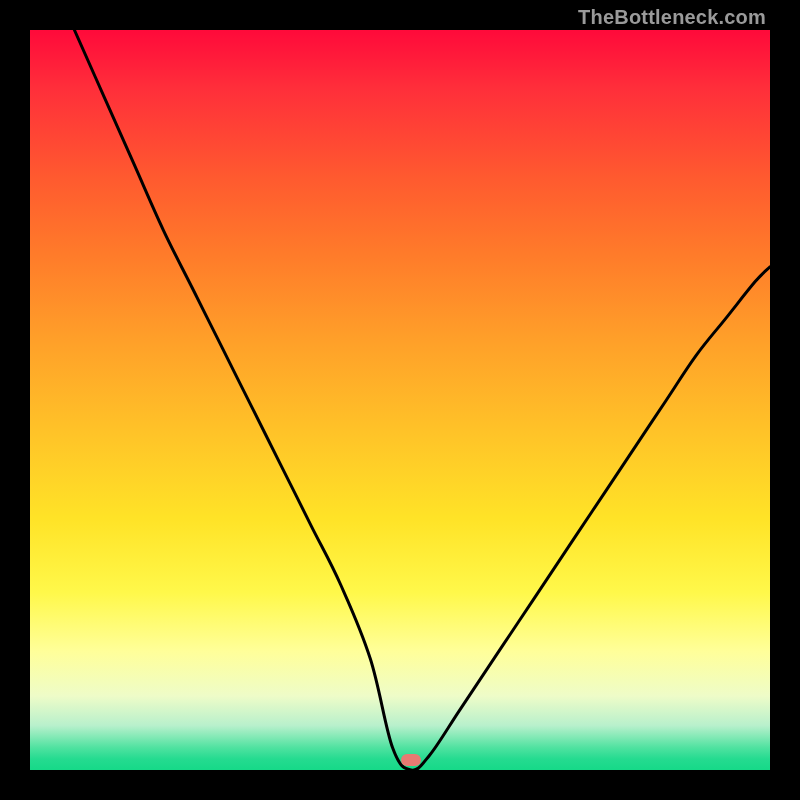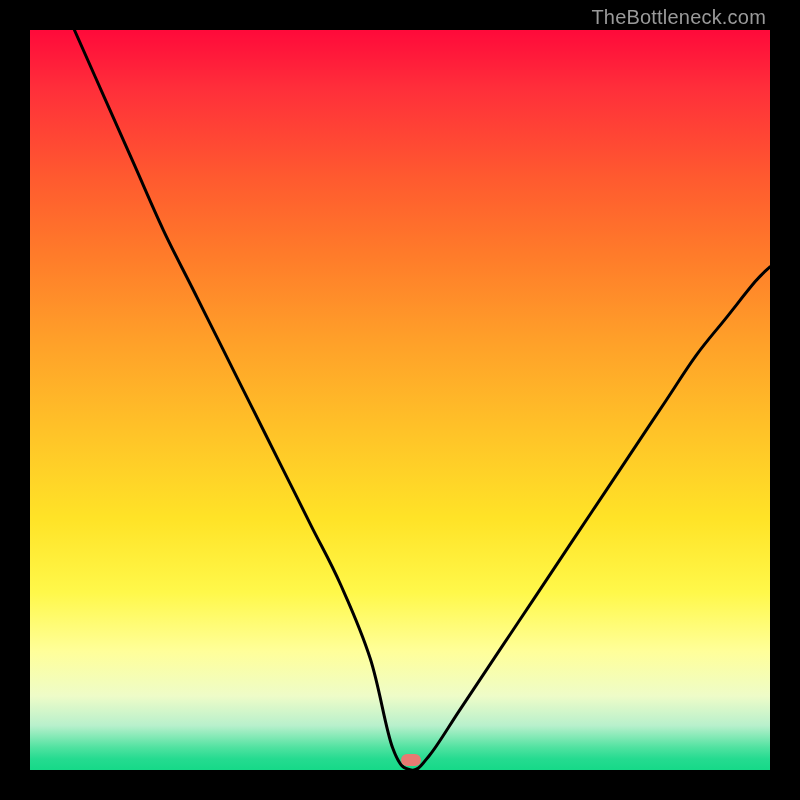--- a/index.html
+++ b/index.html
@@ -58,21 +58,21 @@
     background: #e77a72;
     border-radius: 6px;
     transform: translate(-50%, -50%);
   }
   .watermark {
     position: absolute;
     top: 6px;
     right: 34px;
     color: #9a9a9a;
     font-size: 20px;
-    font-weight: 400;
+    font-weight: 700;
     letter-spacing: 0.2px;
   }
 </style>
 </head>
 <body>
 
 <div class="frame">
 
   <div class="watermark">TheBottleneck.com</div>
 

